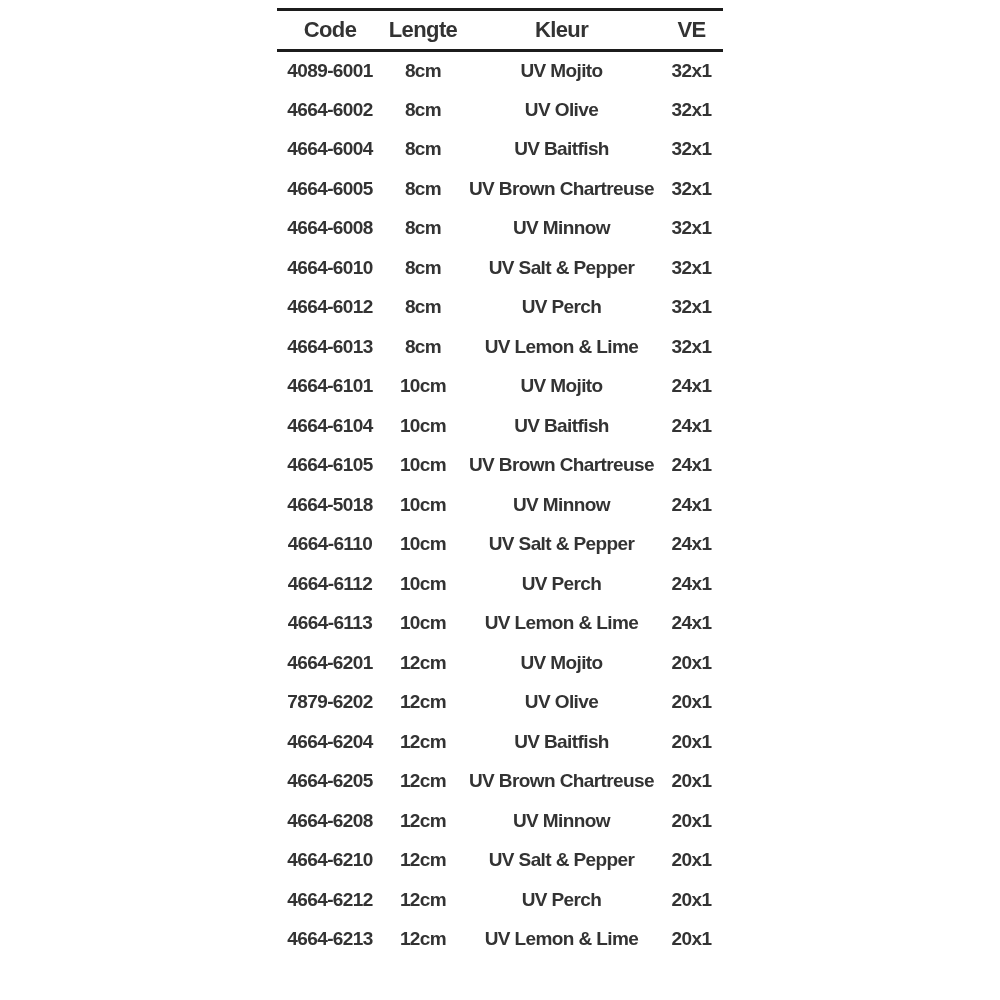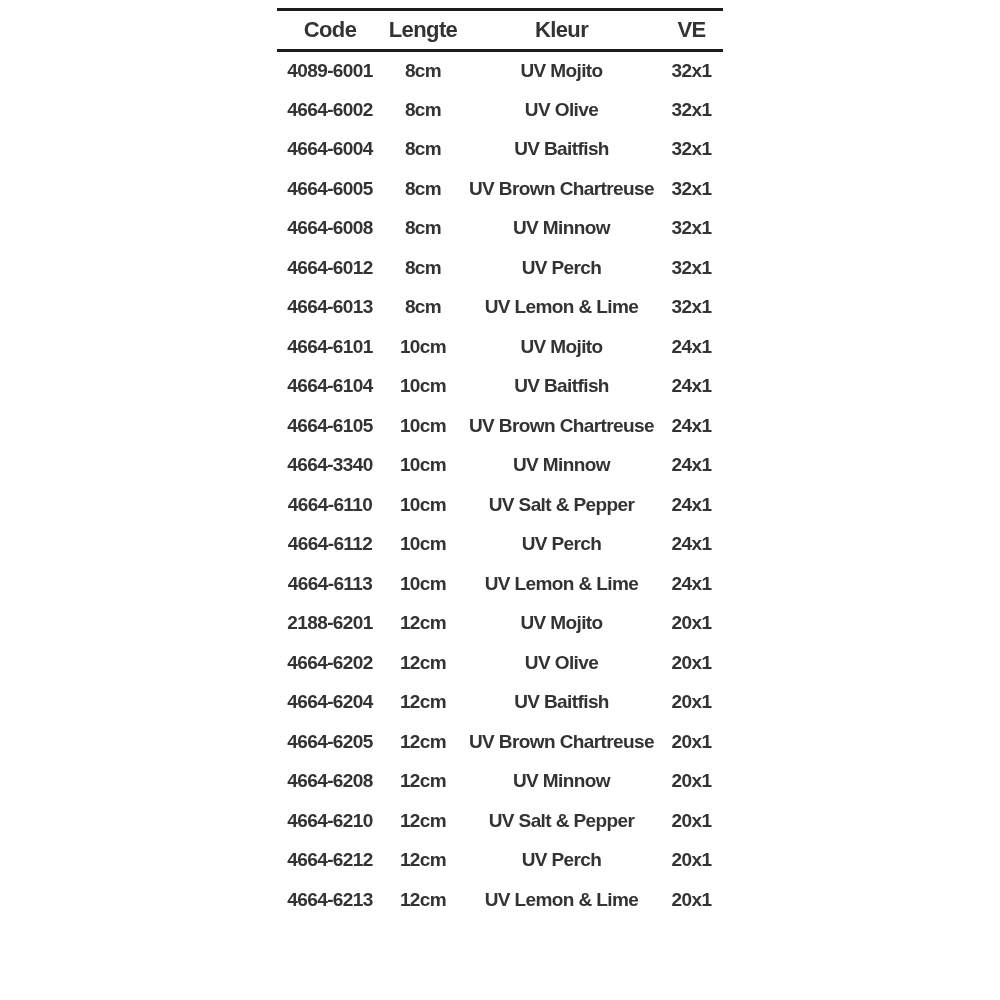--- a/index.html
+++ b/index.html
@@ -101,20 +101,26 @@
           <td>UV Brown Chartreuse</td>
           <td>32x1</td>
         </tr>
         <tr>
           <td>4664-6008</td>
           <td>8cm</td>
           <td>UV Minnow</td>
           <td>32x1</td>
         </tr>
         <tr>
+          <td>4664-6010</td>
+          <td>8cm</td>
+          <td>UV Salt &amp; Pepper</td>
+          <td>32x1</td>
+        </tr>
+        <tr>
           <td>4664-6012</td>
           <td>8cm</td>
           <td>UV Perch</td>
           <td>32x1</td>
         </tr>
         <tr>
           <td>4664-6013</td>
           <td>8cm</td>
           <td>UV Lemon &amp; Lime</td>
           <td>32x1</td>
@@ -131,21 +137,21 @@
           <td>UV Baitfish</td>
           <td>24x1</td>
         </tr>
         <tr>
           <td>4664-6105</td>
           <td>10cm</td>
           <td>UV Brown Chartreuse</td>
           <td>24x1</td>
         </tr>
         <tr>
-          <td>4664-3340</td>
+          <td>4664-5018</td>
           <td>10cm</td>
           <td>UV Minnow</td>
           <td>24x1</td>
         </tr>
         <tr>
           <td>4664-6110</td>
           <td>10cm</td>
           <td>UV Salt &amp; Pepper</td>
           <td>24x1</td>
         </tr>
@@ -155,27 +161,27 @@
           <td>UV Perch</td>
           <td>24x1</td>
         </tr>
         <tr>
           <td>4664-6113</td>
           <td>10cm</td>
           <td>UV Lemon &amp; Lime</td>
           <td>24x1</td>
         </tr>
         <tr>
-          <td>2188-6201</td>
+          <td>4664-6201</td>
           <td>12cm</td>
           <td>UV Mojito</td>
           <td>20x1</td>
         </tr>
         <tr>
-          <td>4664-6202</td>
+          <td>7879-6202</td>
           <td>12cm</td>
           <td>UV Olive</td>
           <td>20x1</td>
         </tr>
         <tr>
           <td>4664-6204</td>
           <td>12cm</td>
           <td>UV Baitfish</td>
           <td>20x1</td>
         </tr>

